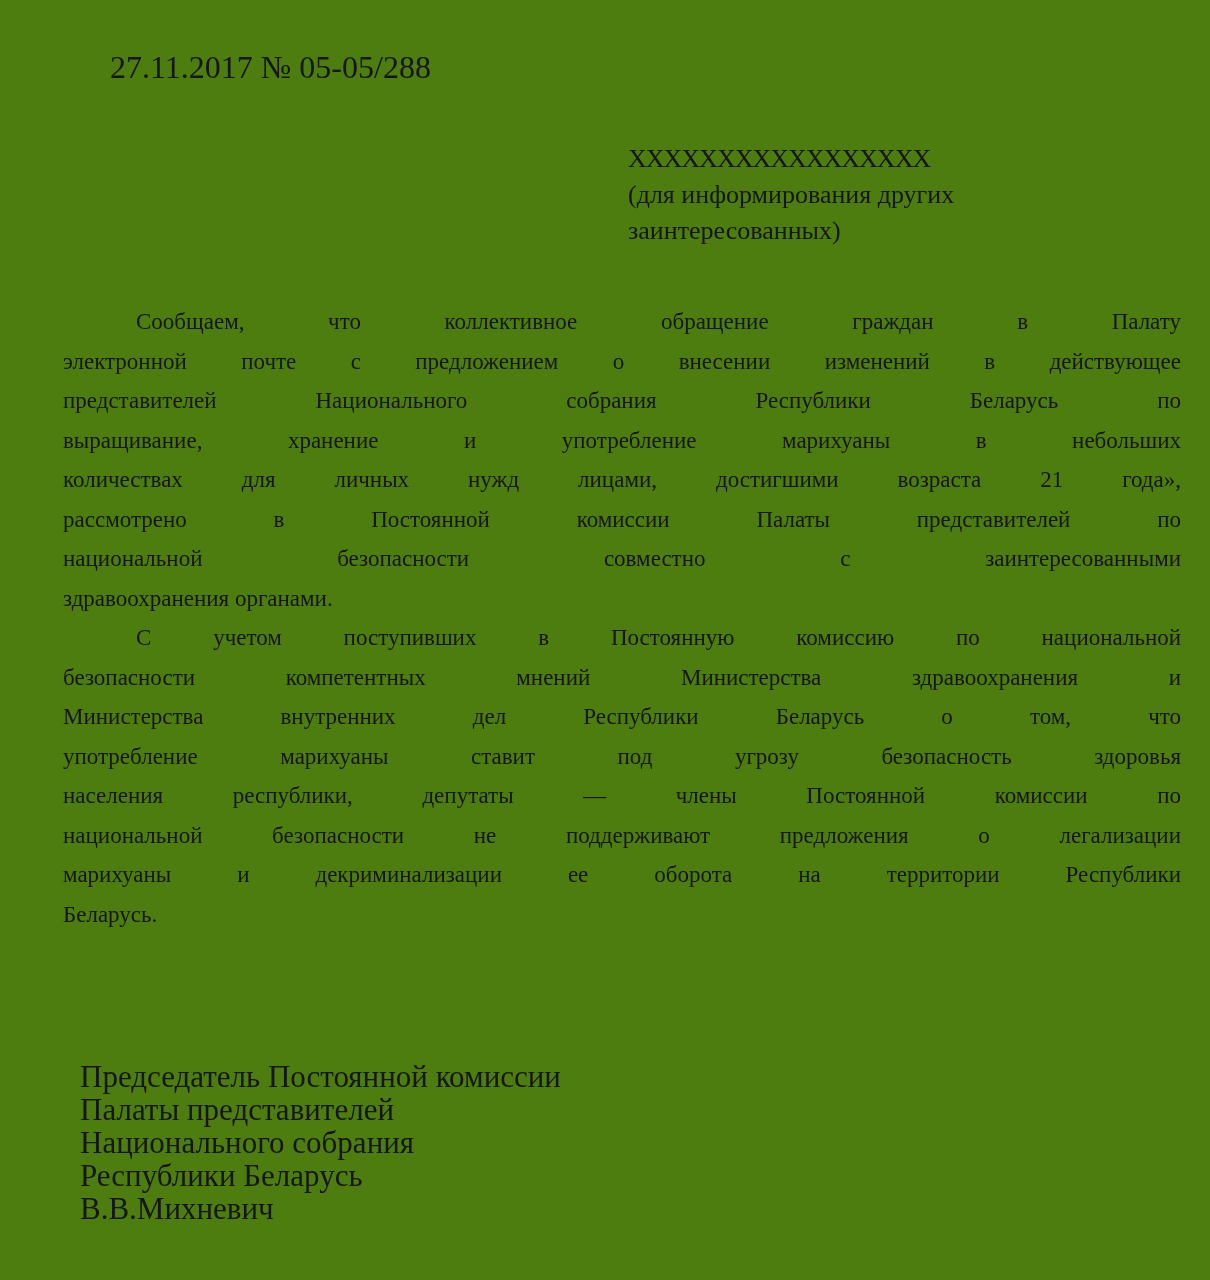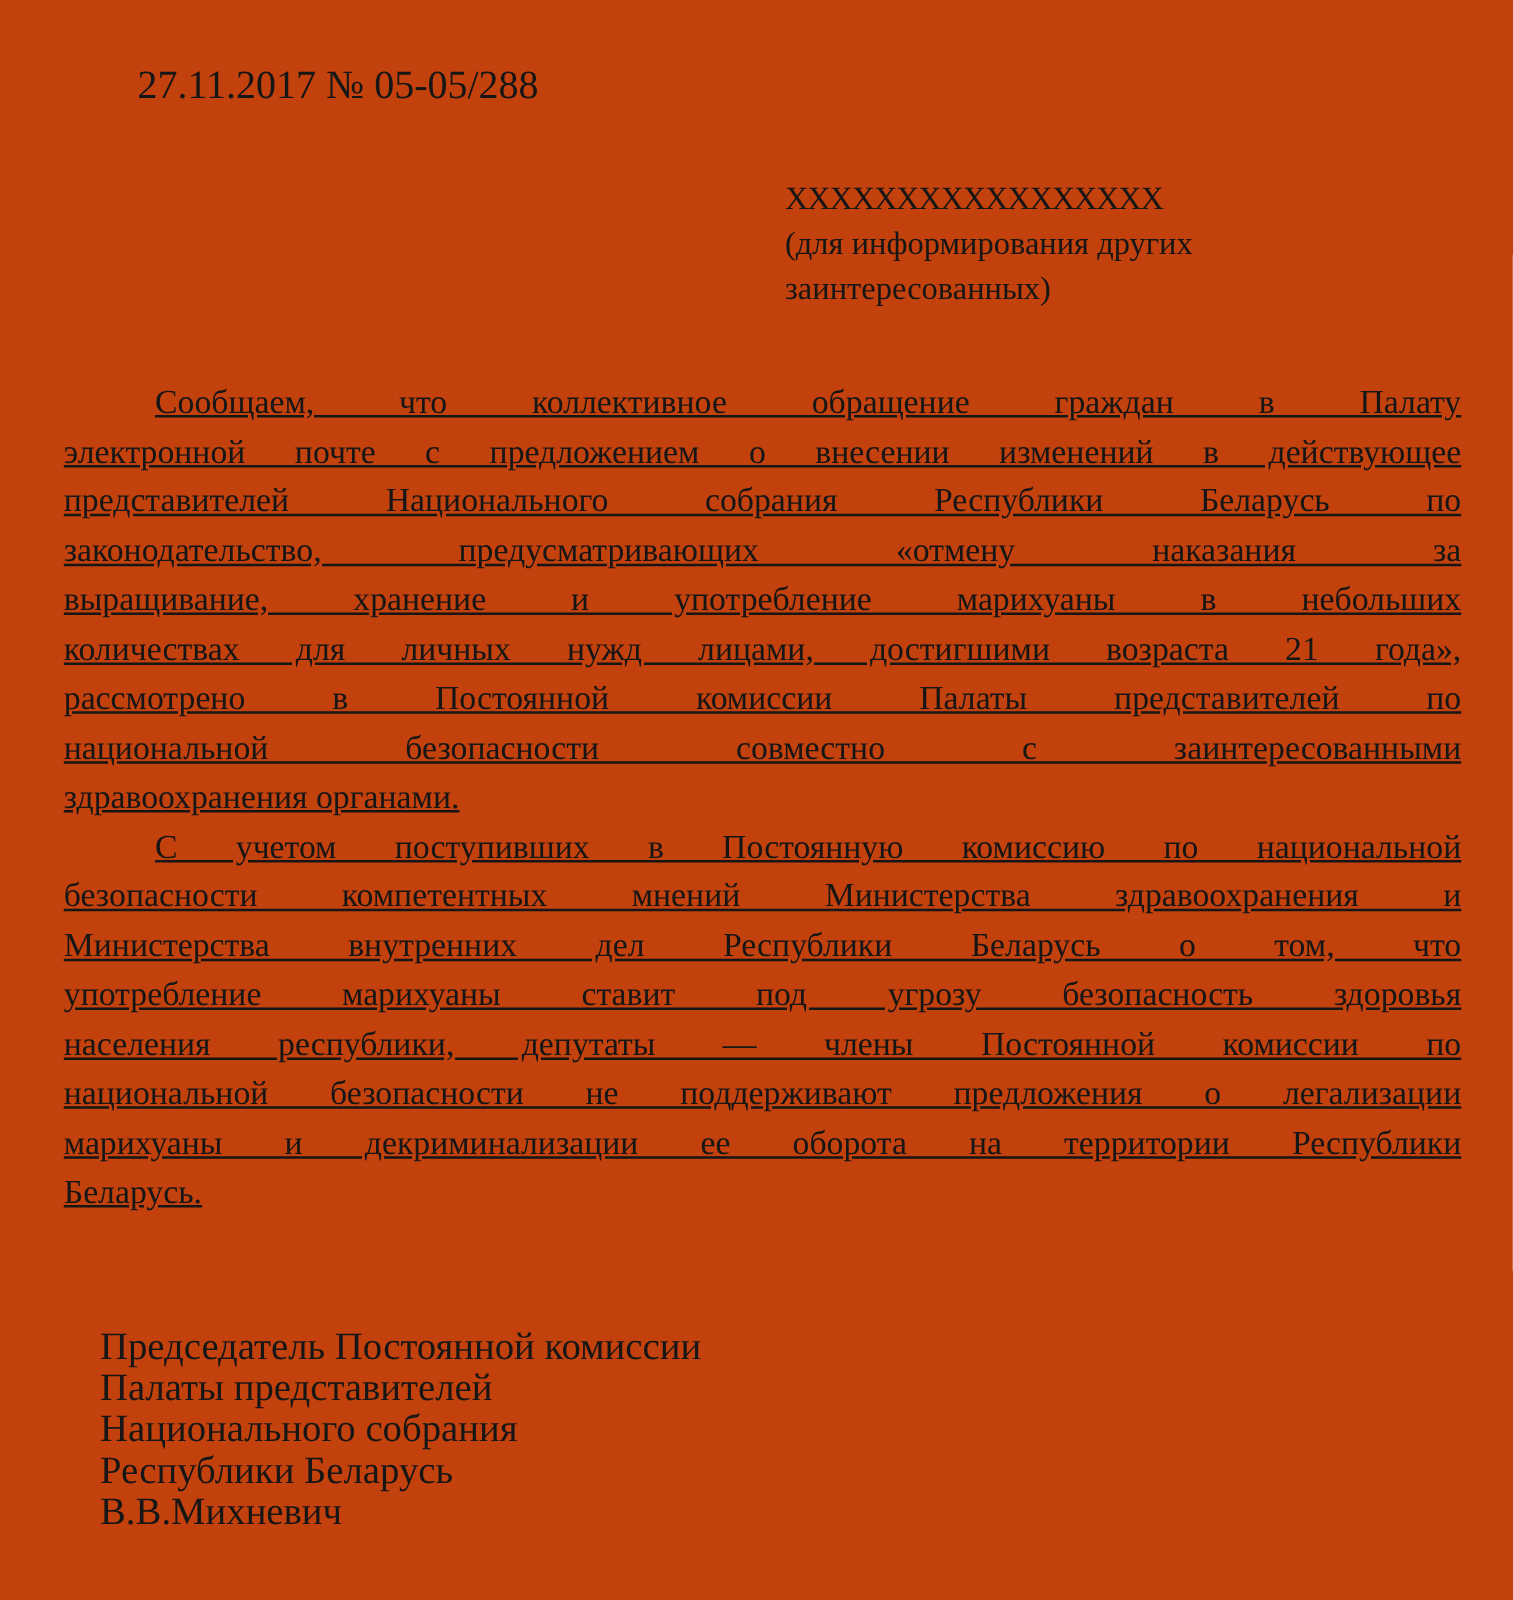--- a/index.html
+++ b/index.html
@@ -3,21 +3,21 @@
 <meta charset="utf-8">
 <style>
   html, body {
     margin: 0;
     padding: 0;
   }
   .page {
     position: relative;
     width: 1210px;
     height: 1280px;
-    background: #c2410c;
+    background: #4d7c0f;
     color: #161616;
     font-family: "Liberation Serif", "DejaVu Serif", serif;
     overflow: hidden;
   }
   .date-line {
     position: absolute;
     left: 110px;
     top: 48px;
     font-size: 32px;
     line-height: 38px;
@@ -29,26 +29,25 @@
     top: 141px;
     width: 470px;
     font-size: 26px;
     line-height: 36px;
   }
   .addressee .redacted {
     letter-spacing: -1px;
   }
   .letter-body {
     position: absolute;
-    left: 51px;
+    left: 63px;
     top: 302px;
     width: 1118px;
-    font-size: 27px;
+    font-size: 23px;
     line-height: 39.5px;
-    text-decoration: underline;
   }
   .bline {
     text-align: justify;
     text-align-last: justify;
   }
   .bline.indent {
     text-indent: 73px;
   }
   .bline.last {
     text-align-last: left;
@@ -82,21 +81,20 @@
     <div class="redacted">ХХХХХХХХХХХХХХХХХ</div>
     <div>(для информирования других</div>
     <div>заинтересованных)</div>
   </div>
 
   <div class="letter-body">
     <div>
       <div class="bline indent">Сообщаем, что коллективное обращение граждан в Палату</div>
       <div class="bline">электронной почте с предложением о внесении изменений в действующее</div>
       <div class="bline">представителей Национального собрания Республики Беларусь по</div>
-      <div class="bline">законодательство, предусматривающих «отмену наказания за</div>
       <div class="bline">выращивание, хранение и употребление марихуаны в небольших</div>
       <div class="bline">количествах для личных нужд лицами, достигшими возраста 21 года»,</div>
       <div class="bline">рассмотрено в Постоянной комиссии Палаты представителей по</div>
       <div class="bline">национальной безопасности совместно с заинтересованными</div>
       <div class="bline last">здравоохранения органами.</div>
     </div>
     <div>
       <div class="bline indent">С учетом поступивших в Постоянную комиссию по национальной</div>
       <div class="bline">безопасности компетентных мнений Министерства здравоохранения и</div>
       <div class="bline">Министерства внутренних дел Республики Беларусь о том, что</div>

